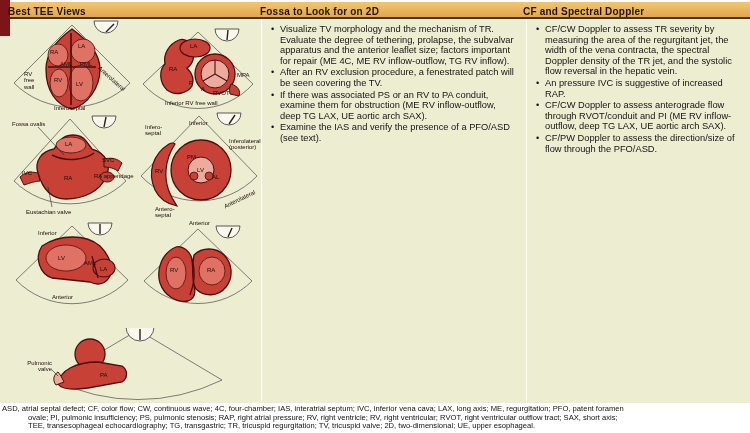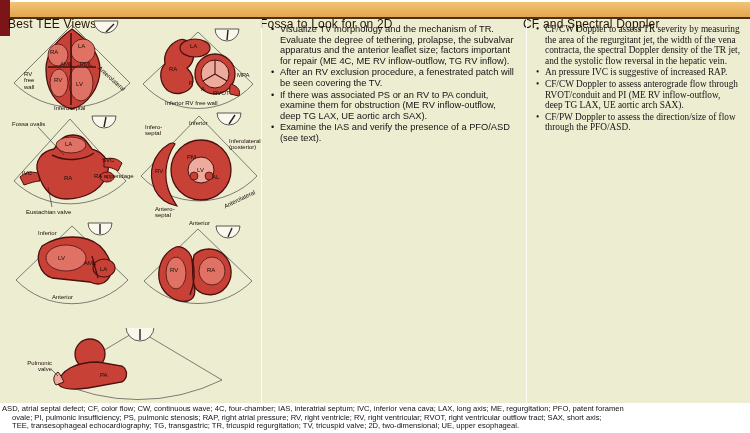--- a/index.html
+++ b/index.html
@@ -6,28 +6,28 @@
   body{
     width:750px;height:433px;position:relative;overflow:hidden;
     background:#ffffff;
     font-family:"Liberation Sans","DejaVu Sans",sans-serif;
   }
   .body-bg{position:absolute;left:0;top:17px;width:750px;height:386px;background:#ededd2;}
   .maroon-tab{position:absolute;left:0;top:0;width:10px;height:36px;background:#7c1518;}
   .header-band{position:absolute;left:10px;top:2px;width:740px;height:15px;
     background:linear-gradient(#f2c476,#e2a74e);}
   .header-rule{position:absolute;left:10px;top:17px;width:740px;height:2px;background:#4a3014;}
-  .col-title{position:absolute;top:17px;font-size:12px;font-weight:normal;color:#241403;letter-spacing:.2px;white-space:nowrap;}
+  .col-title{position:absolute;top:6px;font-size:10px;font-weight:bold;color:#241403;letter-spacing:.2px;white-space:nowrap;}
   .t1{left:8px;} .t2{left:260px;} .t3{left:523px;}
   .col-sep{position:absolute;top:19px;height:384px;width:1px;background:rgba(255,255,255,.85);}
   .s1{left:261px;} .s2{left:526px;}
 
   .textcol{position:absolute;top:17px;}
   .col2{left:262px;width:265px;}
-  .col3{left:527px;width:223px;font-family:Liberation Serif, serif;}
+  .col3{left:527px;width:223px;}
   ul.bullets{margin:7px 8px 0 0;padding:0 2px 0 18px;list-style:none;}
   ul.bullets li{position:relative;font-size:9.3px;line-height:10.6px;color:#141414;margin-bottom:1px;}
   ul.bullets li::before{content:"•";position:absolute;left:-9px;top:0;color:#141414;}
 
   .leftcol{position:absolute;left:0;top:17px;width:262px;height:386px;}
   .diag{position:absolute;}
   .diag svg{position:absolute;left:0;top:0;}
   .lbl{position:absolute;font-size:6px;line-height:6.4px;color:#1c0e08;white-space:nowrap;}
   .lbl.wrap{white-space:normal;}
   .lbl.rot{transform-origin:left top;}
@@ -36,21 +36,21 @@
   .d2{left:135px;top:11px;width:125px;height:84px;}
   .d3{left:8px;top:98px;width:127px;height:108px;}
   .d4{left:133px;top:95px;width:129px;height:118px;}
   .d5{left:8px;top:205px;width:130px;height:96px;}
   .d6{left:132px;top:208px;width:130px;height:96px;}
   .d7{left:18px;top:311px;width:235px;height:91px;}
 
   .footnote{position:absolute;left:0;top:403px;width:750px;height:30px;background:#ffffff;
     font-size:7.6px;line-height:8.7px;color:#111;padding-top:2px;}
   .fn-line{padding-left:2px;white-space:nowrap;}
-  .fn-line.indent{padding-left:12px;}
+  .fn-line.indent{padding-left:28px;}
 </style>
 </head>
 <body>
 
 <div class="body-bg"></div>
 <div class="maroon-tab"></div>
 <div class="header-band"></div>
 <div class="header-rule"></div>
 <span class="col-title t1">Best TEE Views</span>
 <span class="col-title t2">Fossa to Look for on 2D</span>

